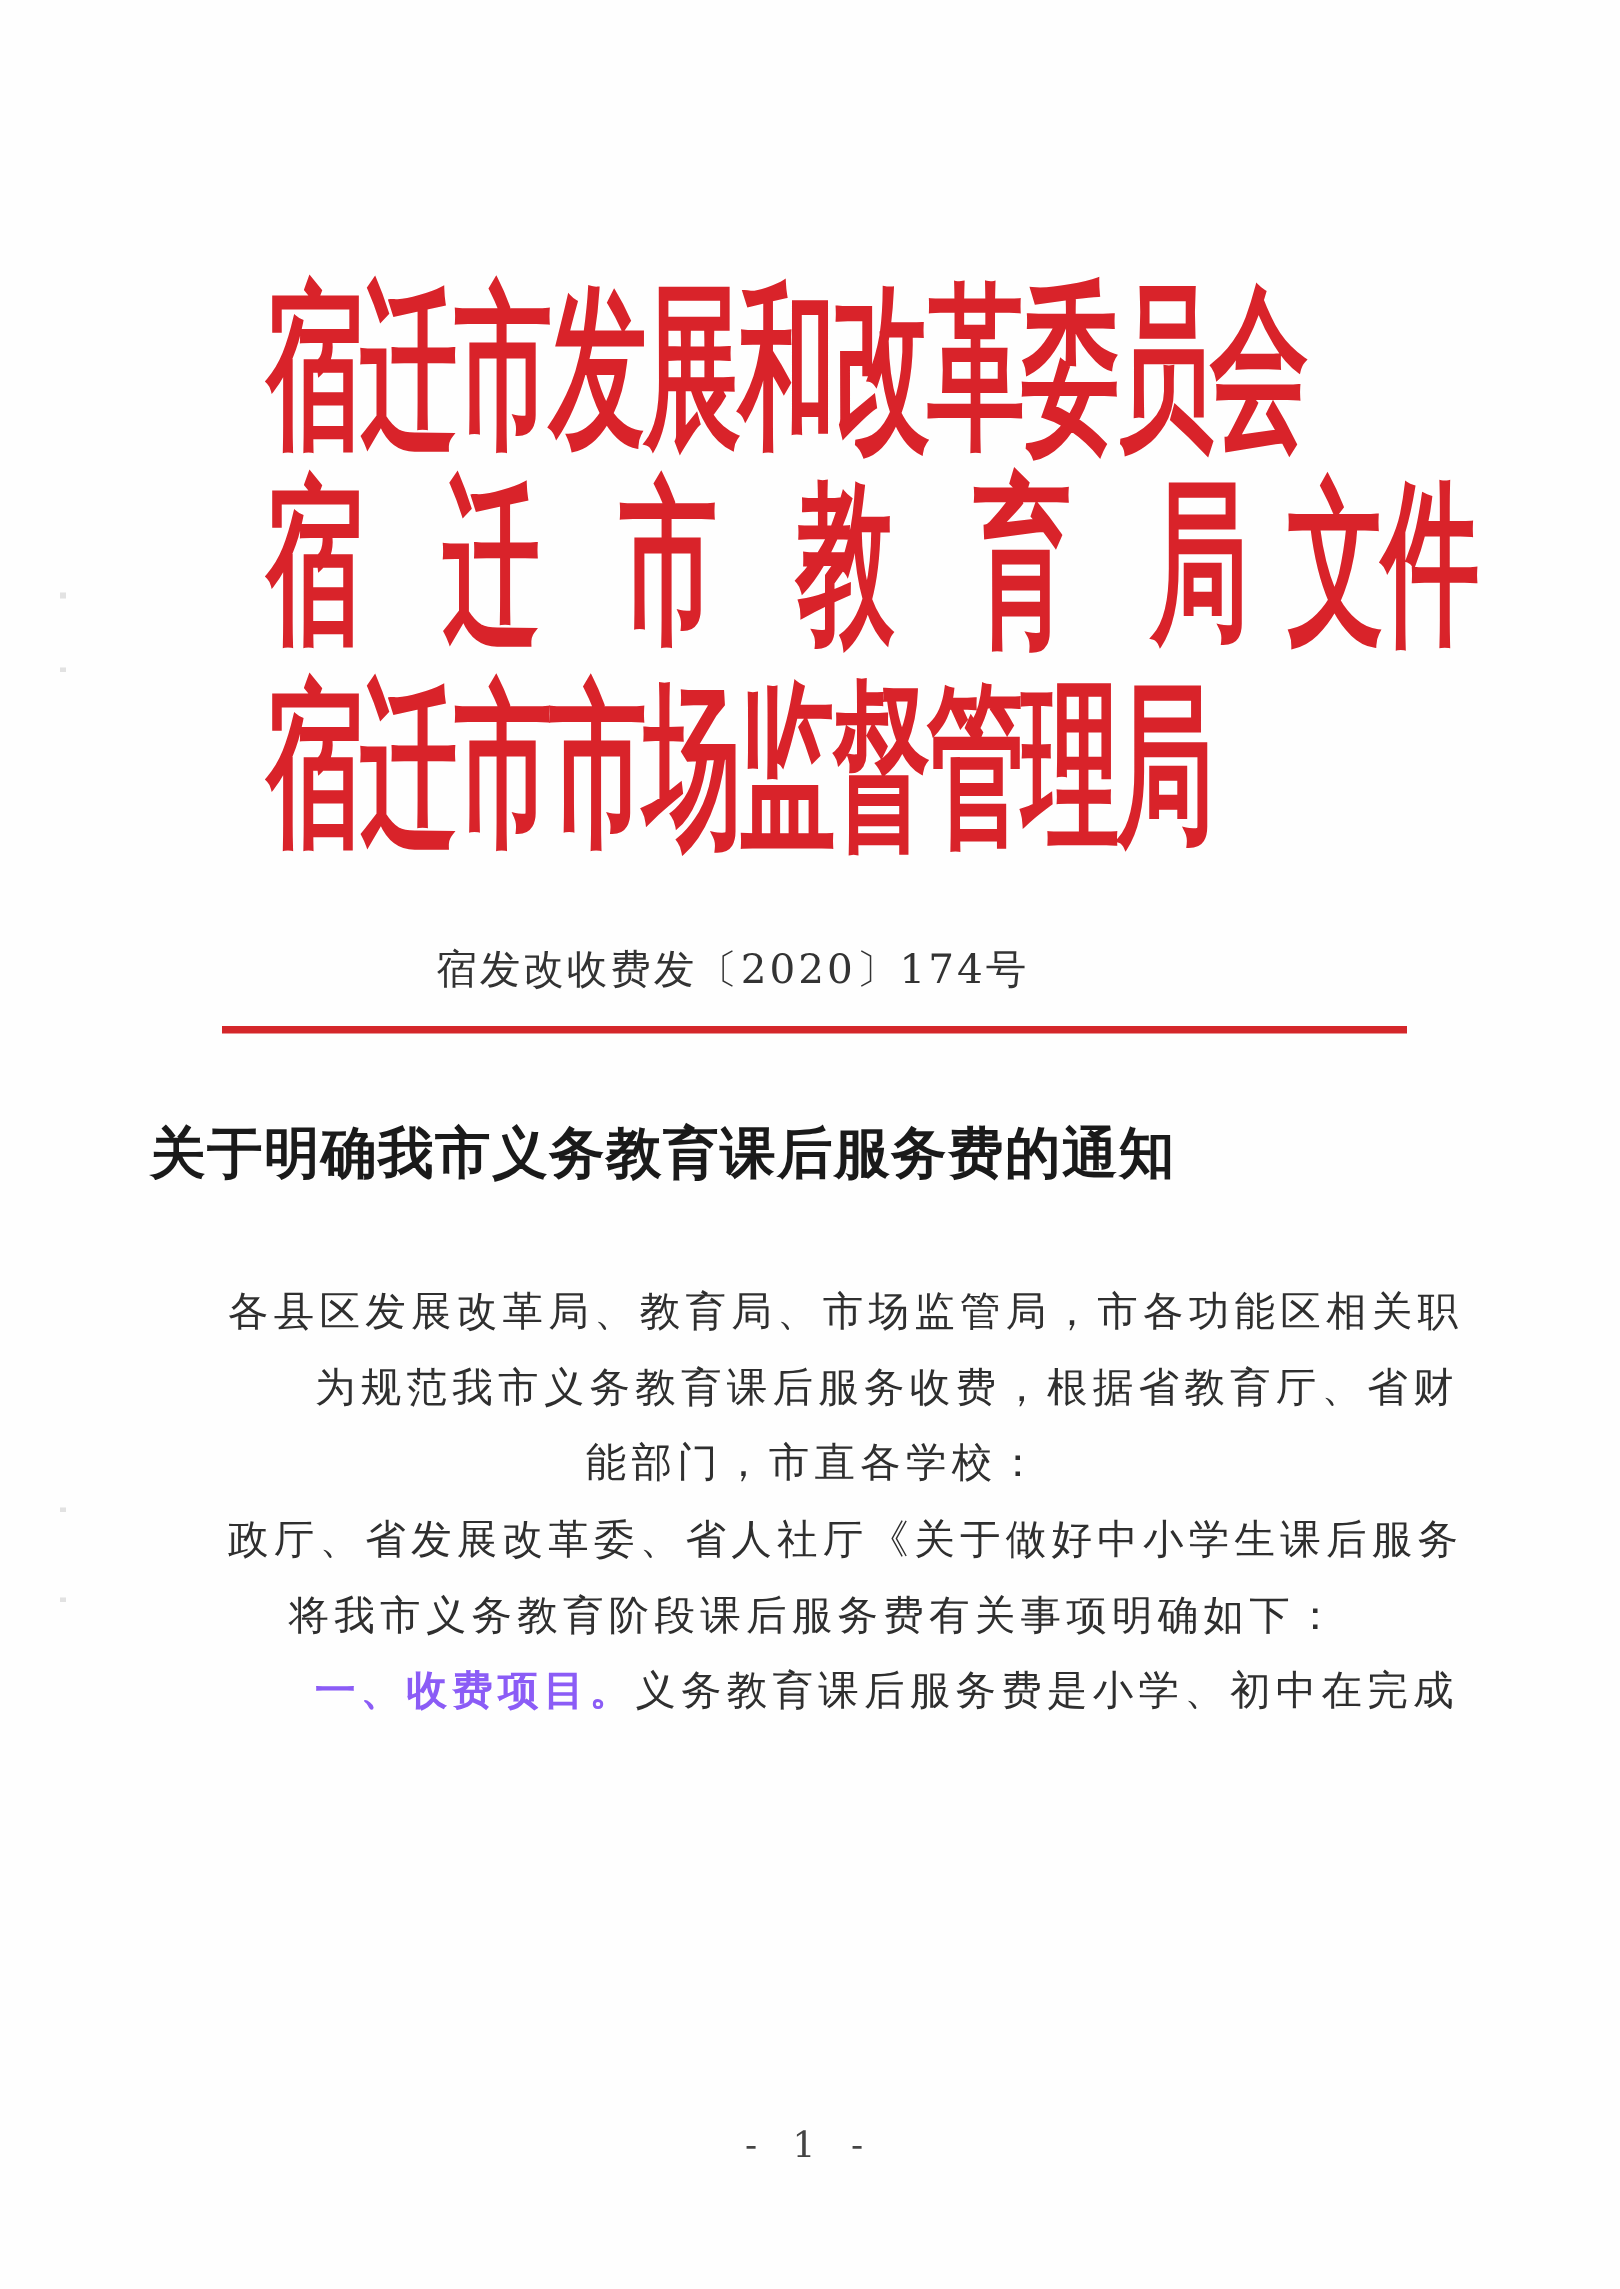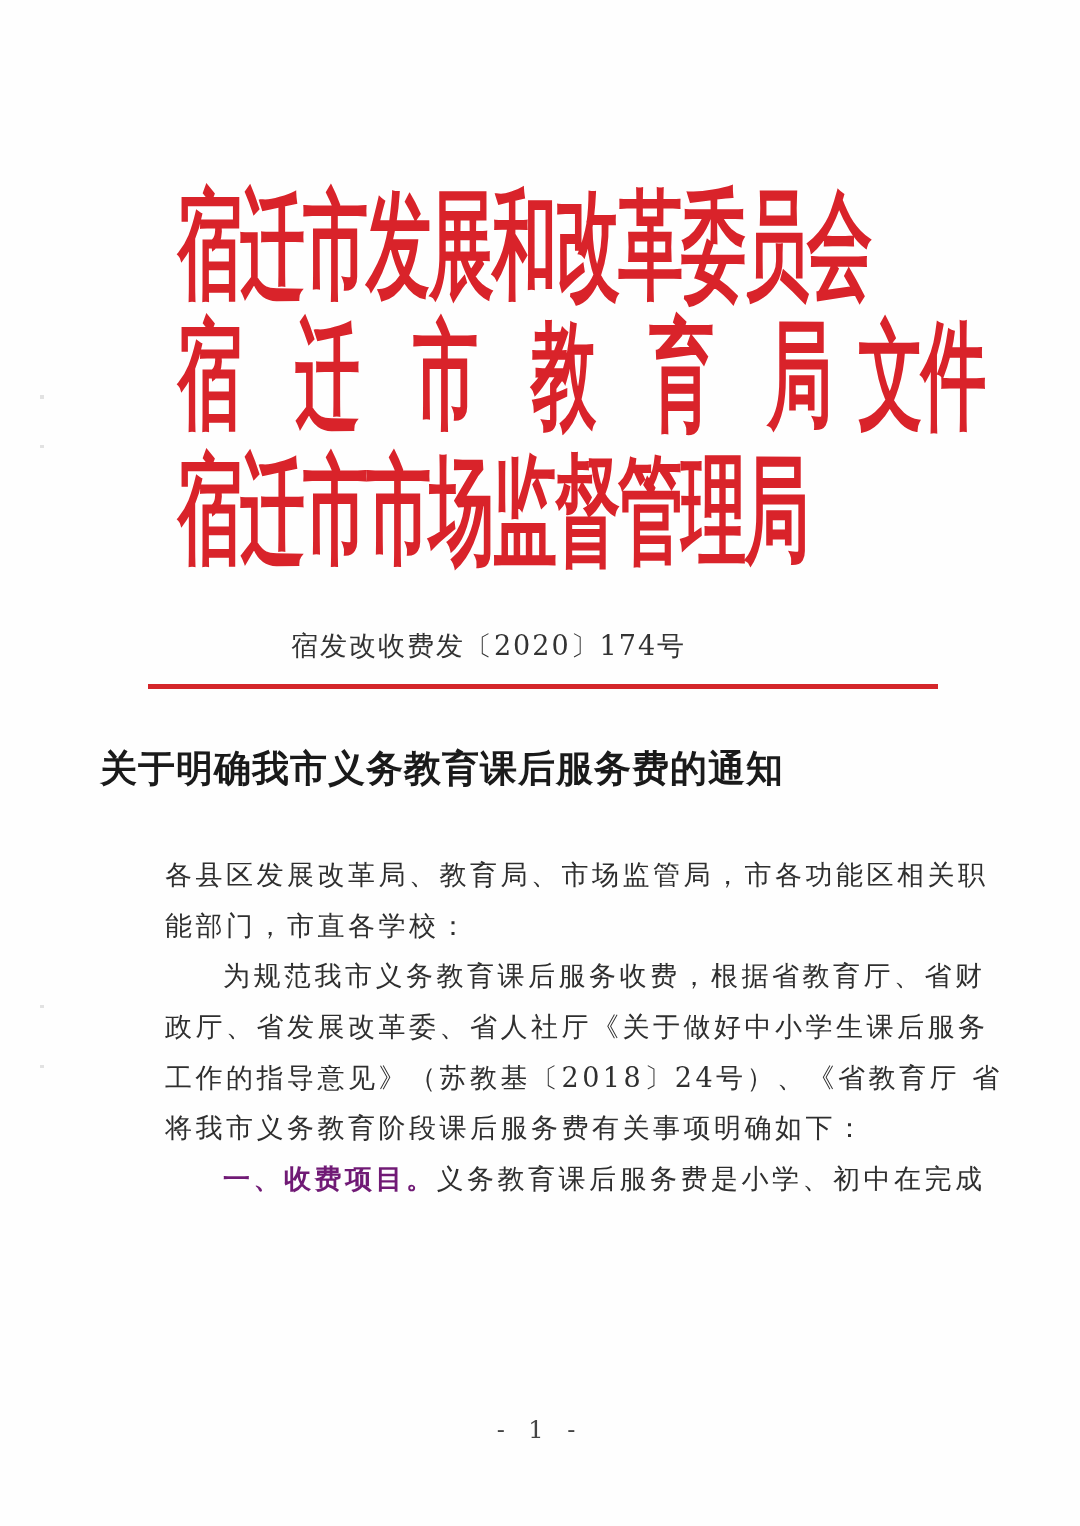--- a/index.html
+++ b/index.html
@@ -81,35 +81,36 @@
       width: 884px;
       text-align: center;
       font-family: "DejaVu Sans", "Liberation Sans", sans-serif;
       font-weight: bold;
       font-size: 37px;
       letter-spacing: 1px;
       color: #1a1a1a;
     }
     .body-text {
       position: absolute;
-      left: 165px;
+      left: 152px;
       top: 850px;
       width: 782px;
       font-size: 27px;
       line-height: 50.7px;
       color: #2f2f2f;
       letter-spacing: 3.5px;
+      text-align: center;
     }
     .line {
       display: block;
       white-space: nowrap;
       height: 50.7px;
     }
     .indent { padding-left: 58px; }
-    .bold { font-family: "DejaVu Sans", "Liberation Sans", sans-serif; font-weight: bold; color: #701a75; }
+    .bold { font-family: "DejaVu Sans", "Liberation Sans", sans-serif; font-weight: bold; color: #8b5cf6; }
     .page-number {
       position: absolute;
       top: 1416px;
       left: 0;
       width: 1080px;
       text-align: center;
       font-size: 24px;
       color: #444;
       letter-spacing: 8px;
     }
@@ -175,22 +176,21 @@
   </div>
 
   <div class="doc-number">宿发改收费发〔2020〕174号</div>
 
   <div class="red-rule"></div>
 
   <div class="doc-title">关于明确我市义务教育课后服务费的通知</div>
 
   <div class="body-text">
     <span class="line">各县区发展改革局、教育局、市场监管局，市各功能区相关职</span>
+    <span class="line indent">为规范我市义务教育课后服务收费，根据省教育厅、省财</span>
     <span class="line">能部门，市直各学校：</span>
-    <span class="line indent">为规范我市义务教育课后服务收费，根据省教育厅、省财</span>
     <span class="line">政厅、省发展改革委、省人社厅《关于做好中小学生课后服务</span>
-    <span class="line">工作的指导意见》（苏教基〔2018〕24号）、《省教育厅 省</span>
     <span class="line">将我市义务教育阶段课后服务费有关事项明确如下：</span>
     <span class="line indent"><span class="bold">一、收费项目。</span><span>义务教育课后服务费是小学、初中在完成</span></span>
   </div>
 
   <div class="page-number">- 1 -</div>
 </div>
 
 </body></html>

